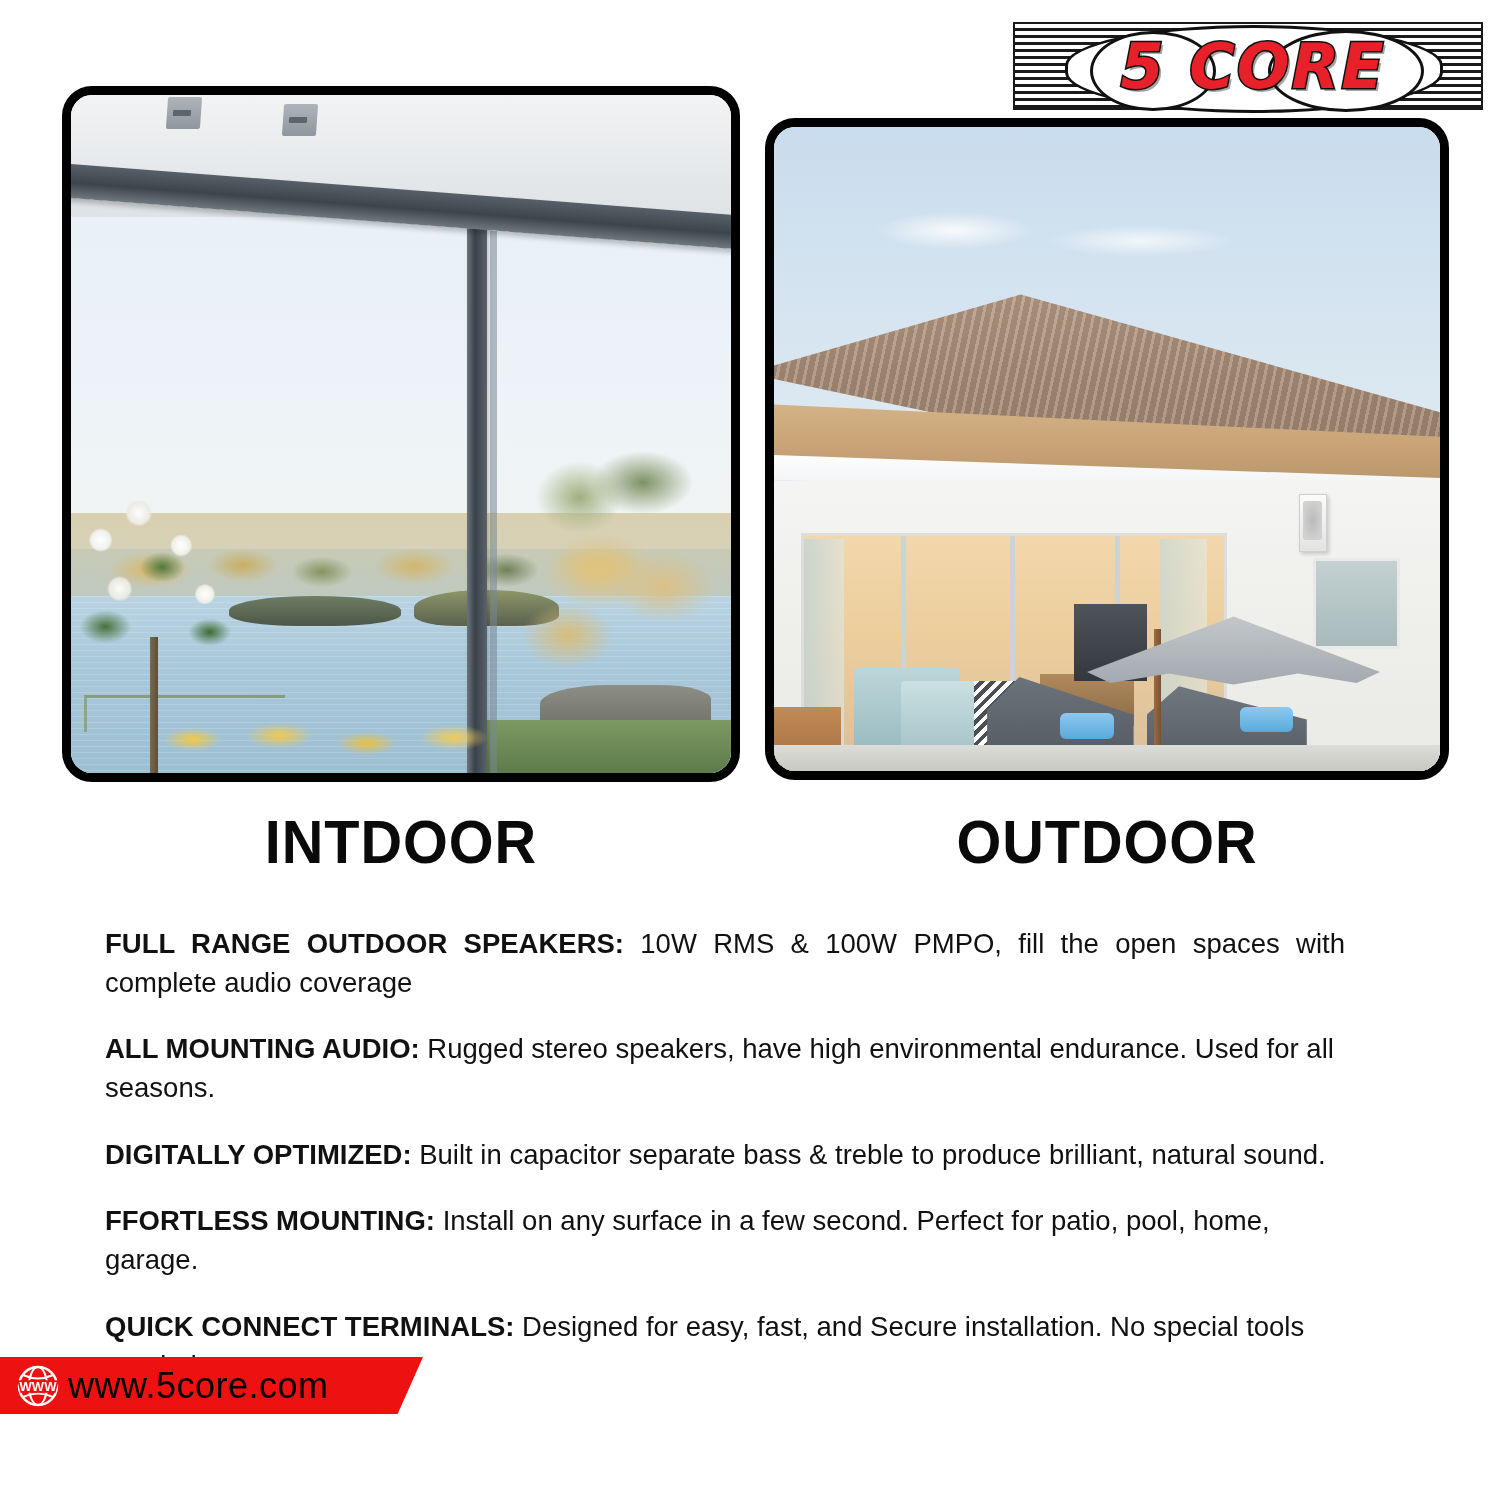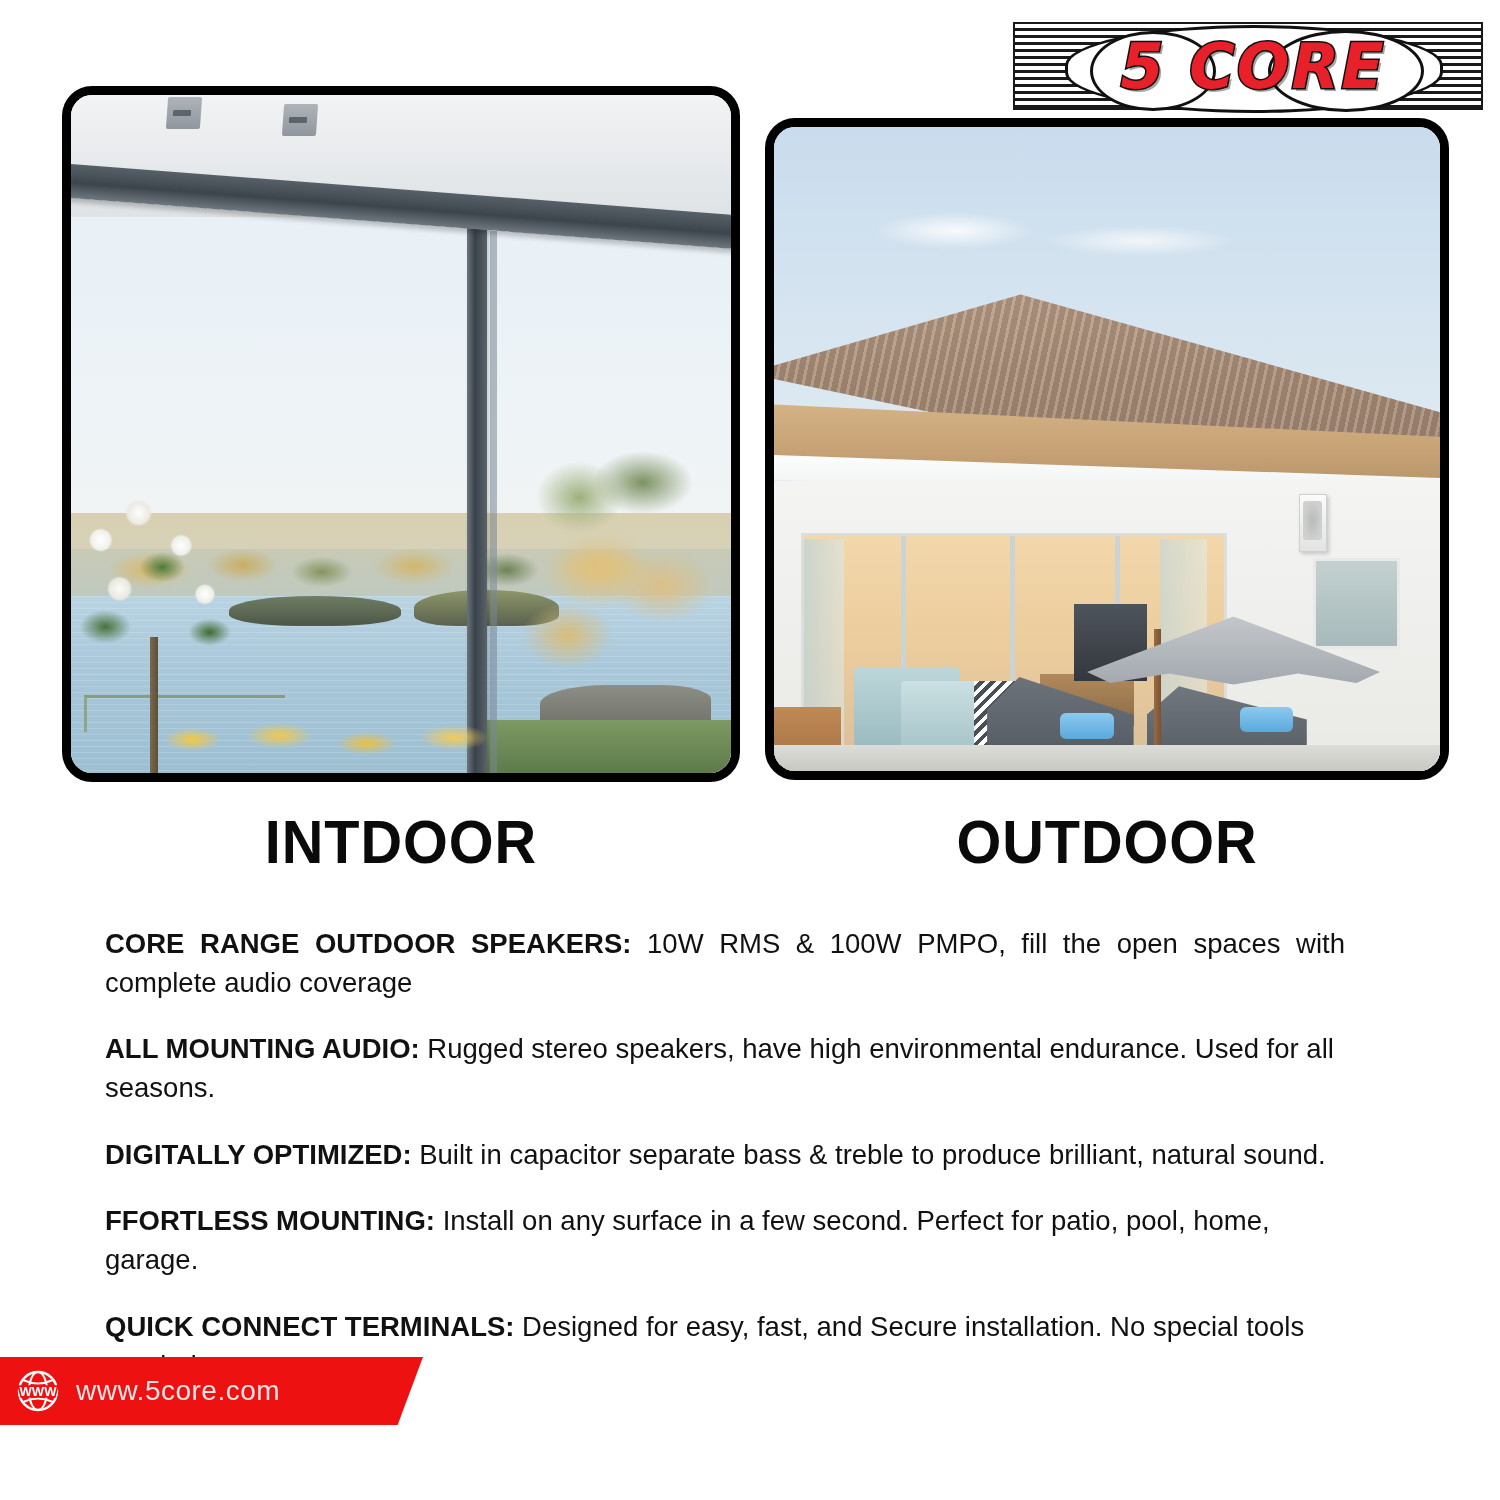--- a/index.html
+++ b/index.html
@@ -391,38 +391,38 @@
   .feature.justify { text-align: justify; }
   .f-title { font-weight: bold; }
   .f-body  { font-weight: normal; }
 
   
   .footer {
     position: absolute;
     left: 0;
     top: 1357px;
     width: 423px;
-    height: 68px;
+    height: 57px;
     background: #ee1111;
     clip-path: polygon(0% 0%, 100% 0%, 94% 100%, 0% 100%);
     display: flex;
     align-items: center;
   }
   .globe {
     position: relative;
     width: 44px; height: 44px;
     margin-left: 16px;
     flex: none;
   }
   .globe svg { display: block; }
   .footer-url {
-    margin-left: 16px;
-    color: #e5e5e5;
+    margin-left: 8px;
+    color: #000000;
     font-family: "Liberation Sans", sans-serif;
-    font-size: 28px;
+    font-size: 36px;
     letter-spacing: 0.5px;
     white-space: nowrap;
   }
 </style>
 </head>
 <body>
 
 <div class="logo-wrap">
   <div class="logo-stripes"></div>
   <div class="logo-bubble"></div>
@@ -483,21 +483,21 @@
     <div class="out-umbrella"></div>
     <div class="out-deck"></div>
   </div>
 </div>
 
 <div class="heading heading-indoor">INTDOOR</div>
 <div class="heading heading-outdoor">OUTDOOR</div>
 
 <div class="features">
   <p class="feature justify">
-    <span class="f-title">CORE RANGE OUTDOOR SPEAKERS:</span>
+    <span class="f-title">FULL RANGE OUTDOOR SPEAKERS:</span>
     <span class="f-body">10W RMS &amp; 100W PMPO, fill the open spaces with complete audio coverage</span>
   </p>
   <p class="feature">
     <span class="f-title">ALL MOUNTING AUDIO:</span>
     <span class="f-body">Rugged stereo speakers, have high environmental endurance. Used for all seasons.</span>
   </p>
   <p class="feature">
     <span class="f-title">DIGITALLY OPTIMIZED:</span>
     <span class="f-body">Built in capacitor separate bass &amp; treble to produce brilliant, natural sound.</span>
   </p>

